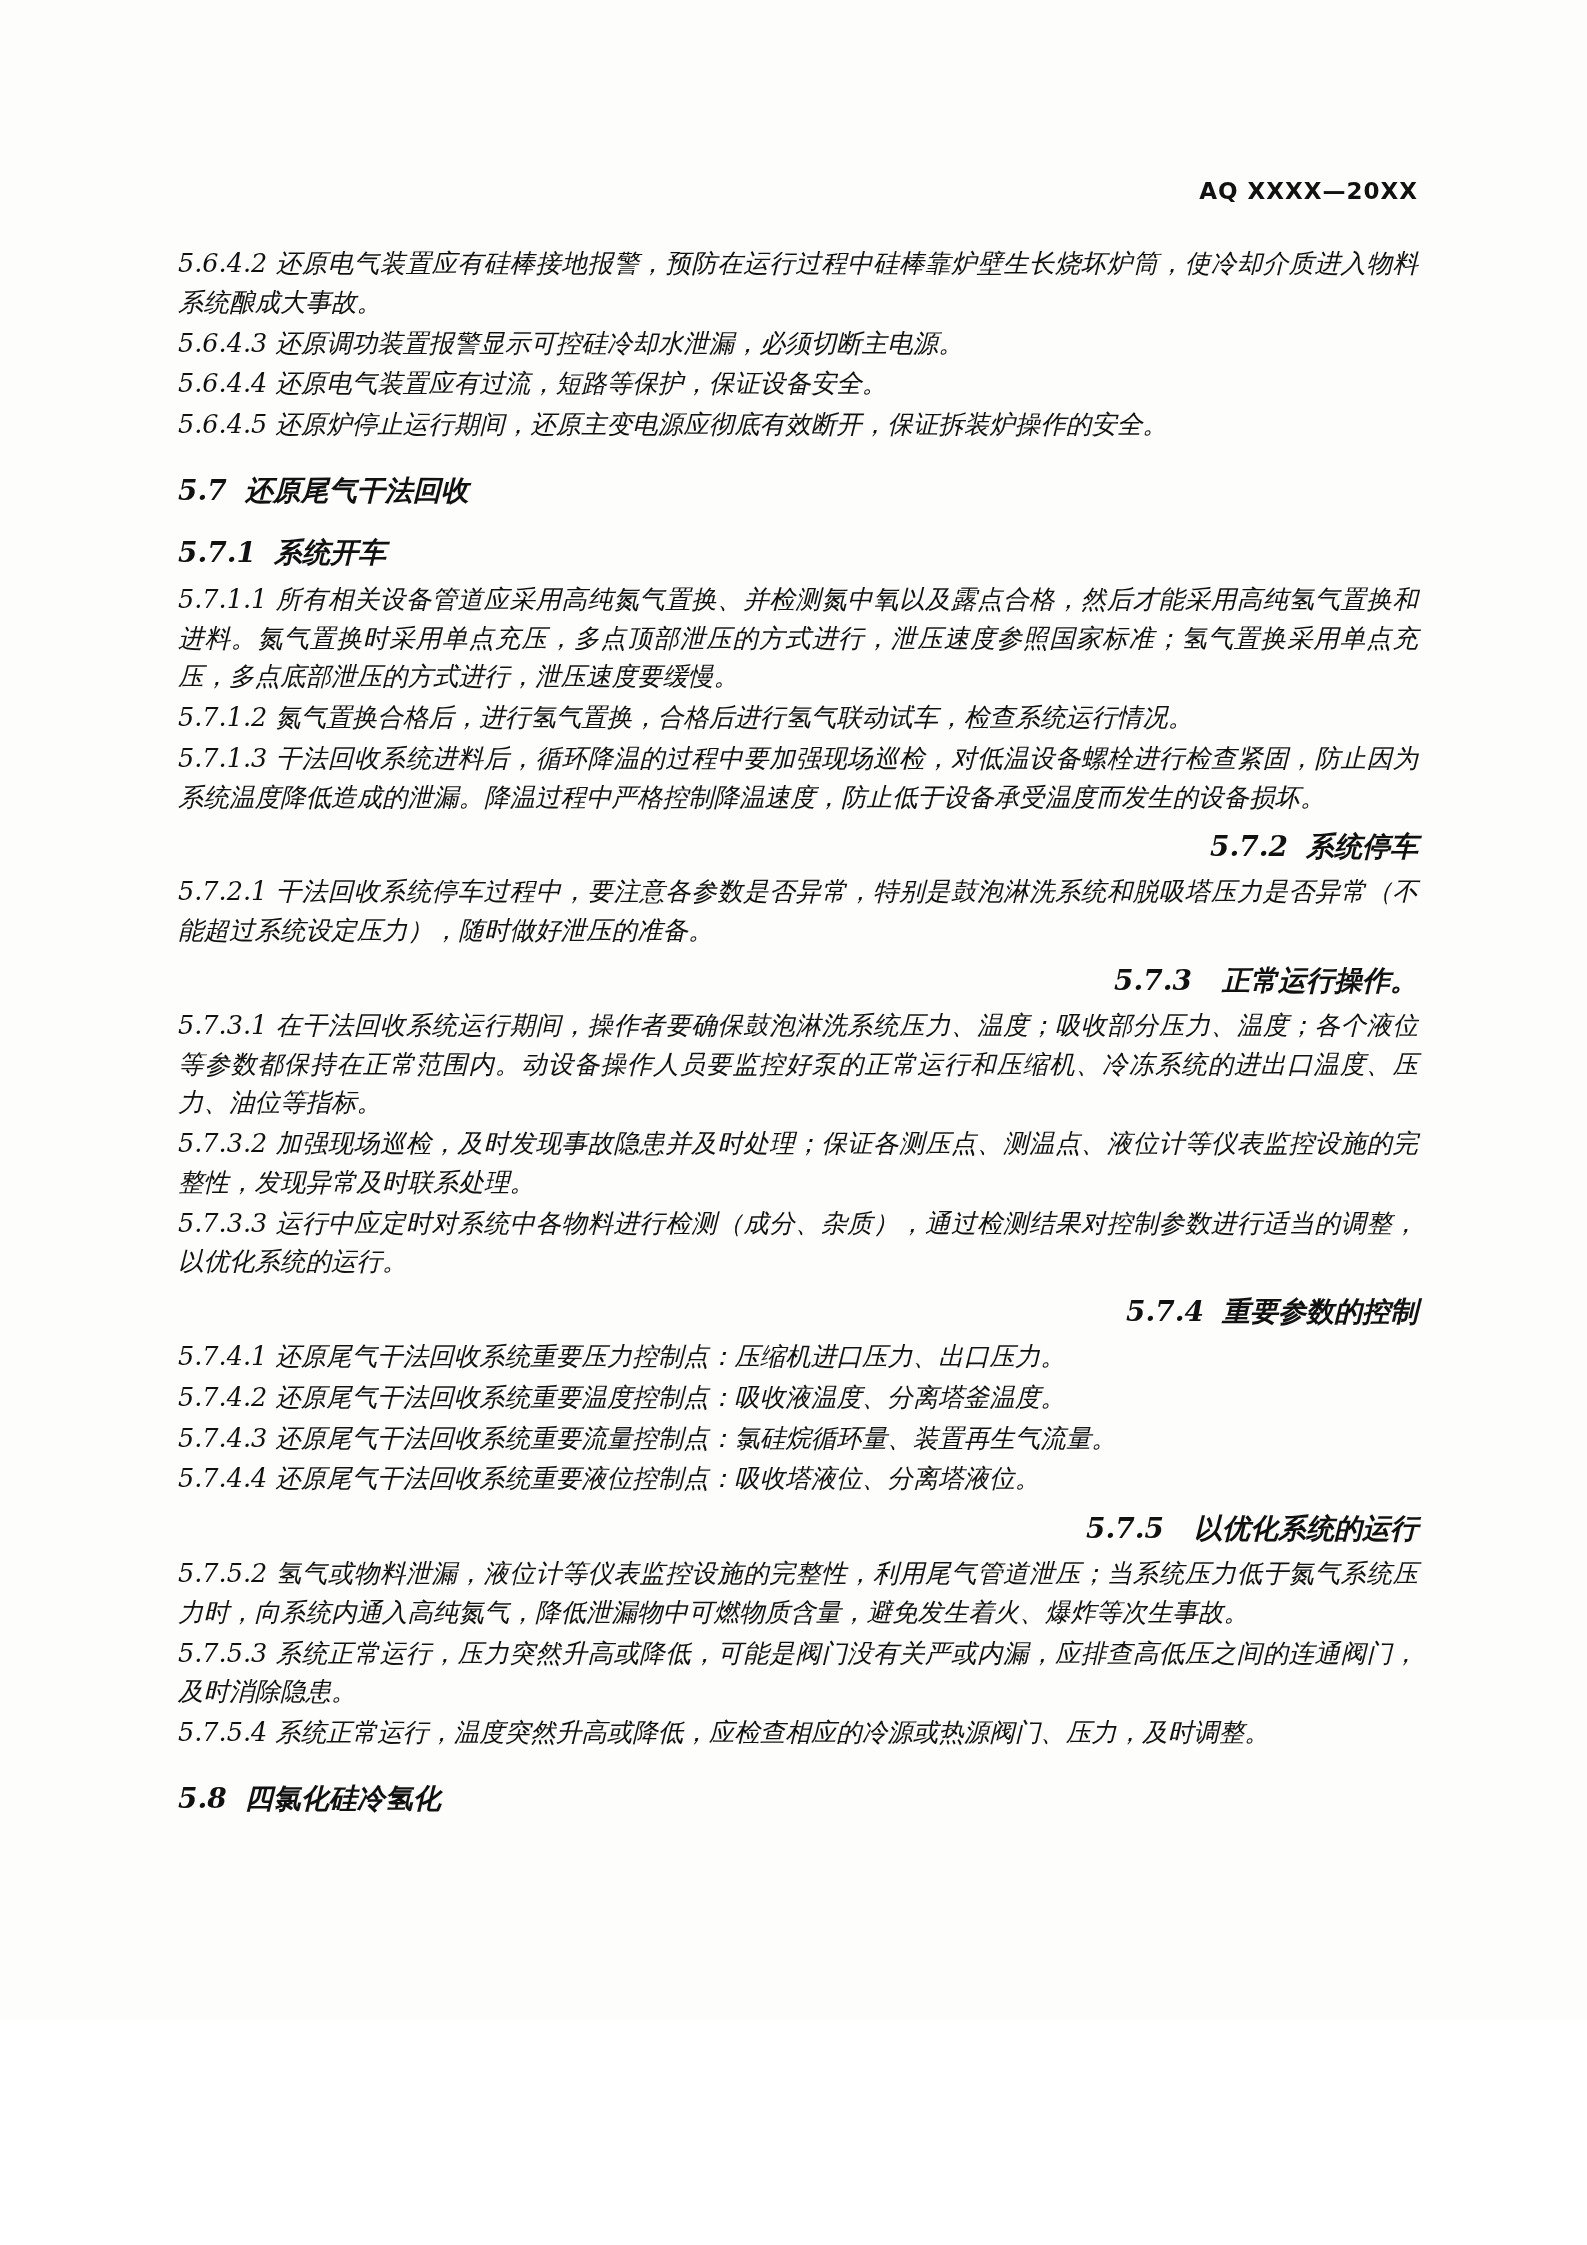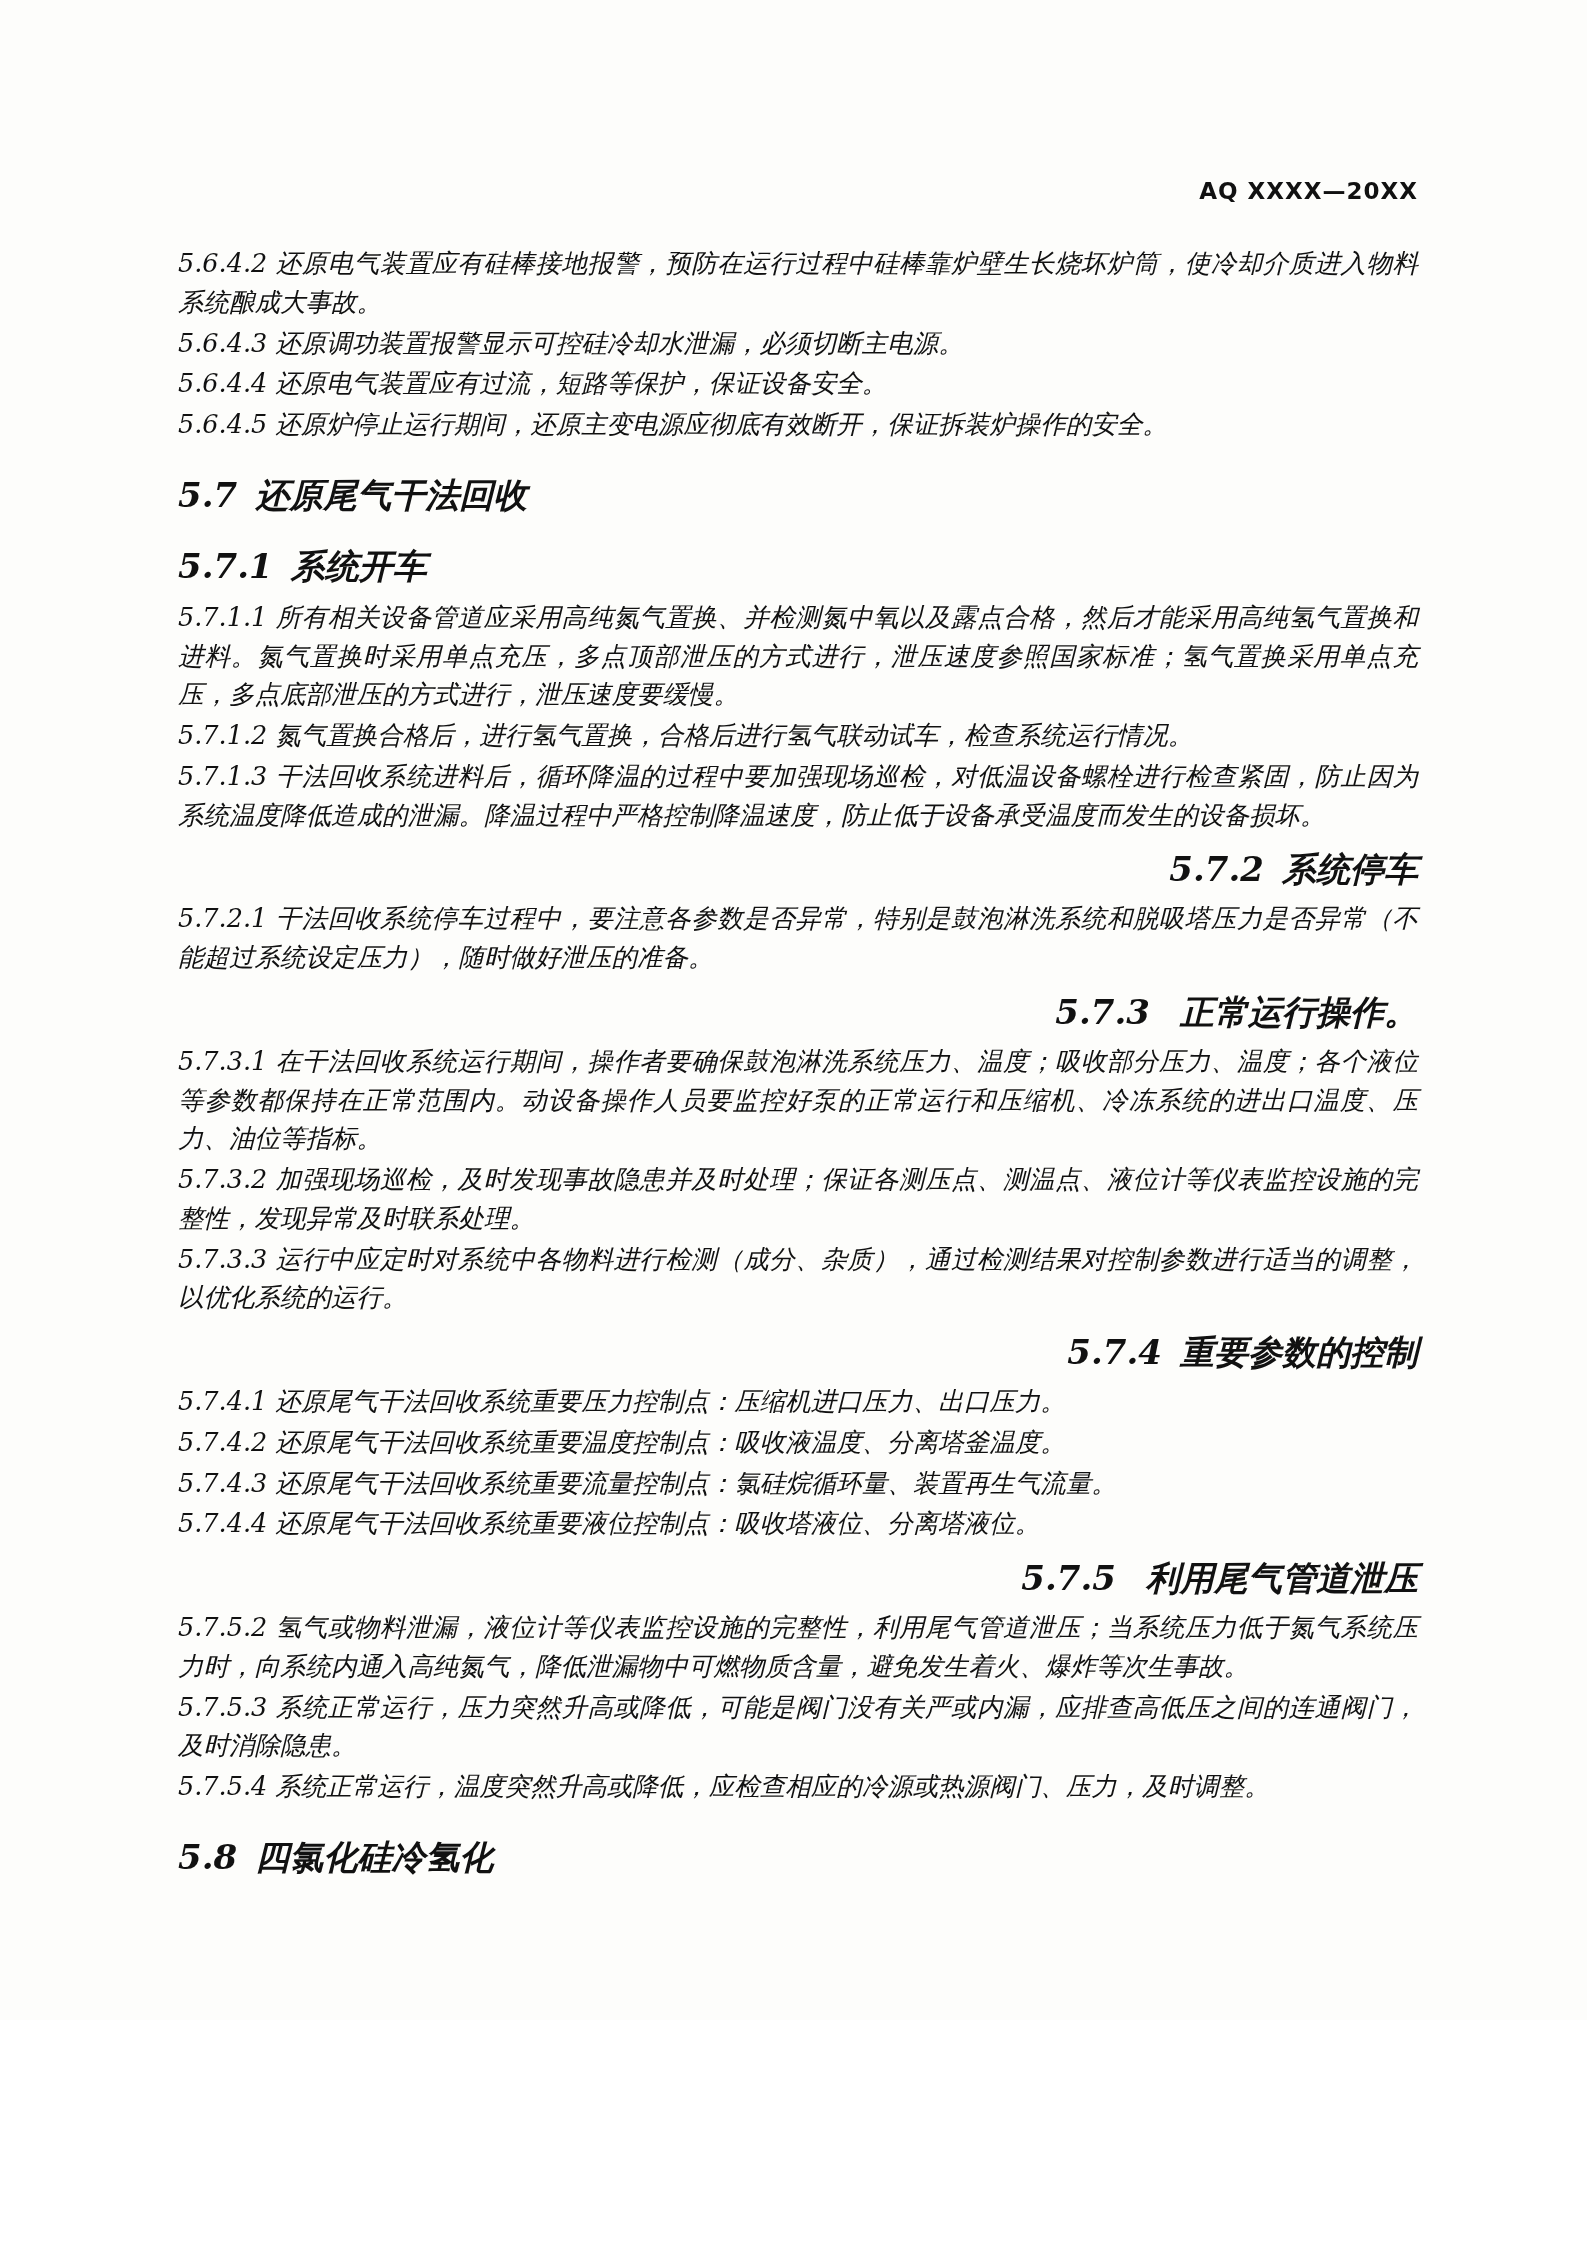--- a/index.html
+++ b/index.html
@@ -38,21 +38,21 @@
   }
   .para {
     font-size: 25.5px;
     line-height: 1.52;
     text-align: justify;
     text-justify: inter-ideograph;
     margin-bottom: 2px;
     text-indent: 0;
   }
   .clause-head {
-    font-size: 34px;
+    font-size: 28px;
     font-weight: bold;
     line-height: 1.5;
     margin-top: 26px;
     margin-bottom: 10px;
   }
   .clause-head.sub {
     margin-top: 20px;
     margin-bottom: 6px;
   }
   .clause-head.tight {
@@ -97,21 +97,21 @@
         <p class="para">5.7.2.1 干法回收系统停车过程中，要注意各参数是否异常，特别是鼓泡淋洗系统和脱吸塔压力是否异常（不能超过系统设定压力），随时做好泄压的准备。</p>
         <h3 class="clause-head tight"><span>5.7.3</span><span class="gap-num-wide"></span><span>正常运行操作。</span></h3>
         <p class="para">5.7.3.1 在干法回收系统运行期间，操作者要确保鼓泡淋洗系统压力、温度；吸收部分压力、温度；各个液位等参数都保持在正常范围内。动设备操作人员要监控好泵的正常运行和压缩机、冷冻系统的进出口温度、压力、油位等指标。</p>
         <p class="para">5.7.3.2 加强现场巡检，及时发现事故隐患并及时处理；保证各测压点、测温点、液位计等仪表监控设施的完整性，发现异常及时联系处理。</p>
         <p class="para">5.7.3.3 运行中应定时对系统中各物料进行检测（成分、杂质），通过检测结果对控制参数进行适当的调整，以优化系统的运行。</p>
         <h3 class="clause-head tight"><span>5.7.4</span><span class="gap-num"></span><span>重要参数的控制</span></h3>
         <p class="para">5.7.4.1 还原尾气干法回收系统重要压力控制点：压缩机进口压力、出口压力。</p>
         <p class="para">5.7.4.2 还原尾气干法回收系统重要温度控制点：吸收液温度、分离塔釜温度。</p>
         <p class="para">5.7.4.3 还原尾气干法回收系统重要流量控制点：氯硅烷循环量、装置再生气流量。</p>
         <p class="para">5.7.4.4 还原尾气干法回收系统重要液位控制点：吸收塔液位、分离塔液位。</p>
-        <h3 class="clause-head tight"><span>5.7.5</span><span class="gap-num-wide"></span><span>利用尾气管道泄压</span></h3>
+        <h3 class="clause-head tight"><span>5.7.5</span><span class="gap-num-wide"></span><span>以优化系统的运行</span></h3>
         <p class="para">5.7.5.2 氢气或物料泄漏，液位计等仪表监控设施的完整性，利用尾气管道泄压；当系统压力低于氮气系统压力时，向系统内通入高纯氮气，降低泄漏物中可燃物质含量，避免发生着火、爆炸等次生事故。</p>
         <p class="para">5.7.5.3 系统正常运行，压力突然升高或降低，可能是阀门没有关严或内漏，应排查高低压之间的连通阀门，及时消除隐患。</p>
         <p class="para">5.7.5.4 系统正常运行，温度突然升高或降低，应检查相应的冷源或热源阀门、压力，及时调整。</p>
         <h3 class="clause-head"><span>5.8</span><span class="gap-num"></span><span>四氯化硅冷氢化</span></h3>
       </div>
   </div>
   <div class="page-number">11</div>
 </div>
 
 </body></html>

